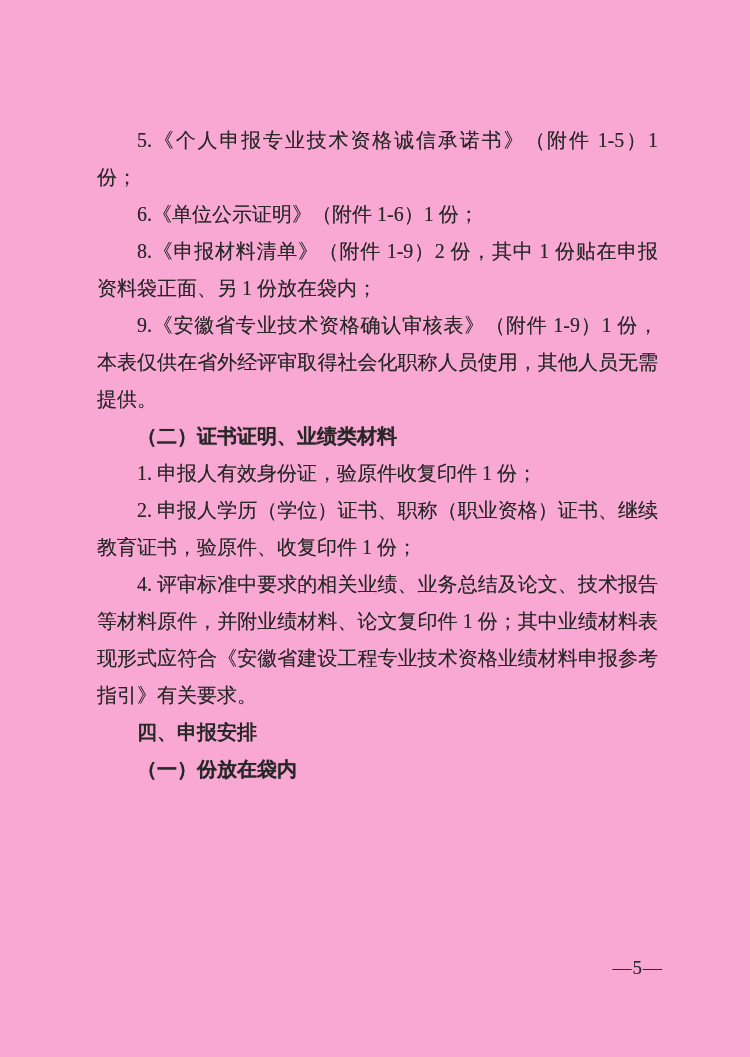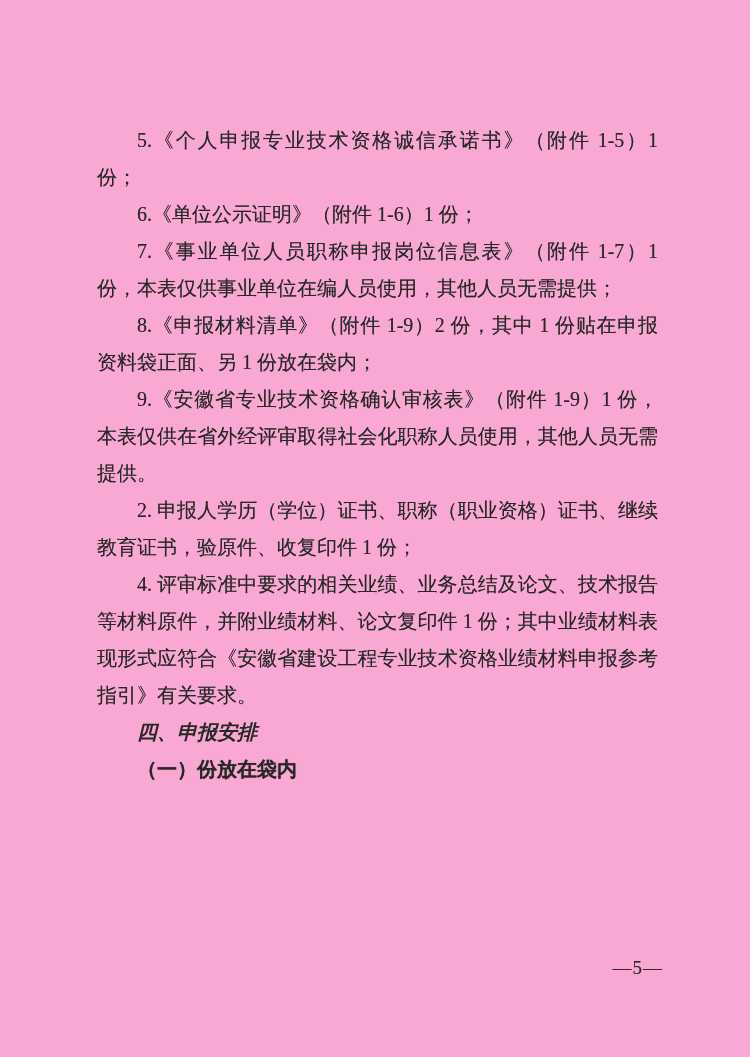--- a/index.html
+++ b/index.html
@@ -32,42 +32,42 @@
     word-break: break-all;
   }
   .heading-kai {
     font-weight: bold;
     text-shadow: 0 0 0.7px rgba(30,30,30,0.7);
   }
   .heading-hei {
     font-family: "Liberation Sans", "DejaVu Sans", sans-serif;
     font-weight: bold;
     text-shadow: none;
-    font-style: italic;
   }
   .page-number {
     position: absolute;
     top: 956px;
     right: 87px;
     font-size: 19px;
     line-height: 24px;
     color: #2b2b2b;
     letter-spacing: 1px;
     text-shadow: 0 0 0.5px rgba(45,45,45,0.5);
   }
 </style>
 </head>
 <body>
 
 <div class="page">
   <div class="content">
     <p class="para">5.《个人申报专业技术资格诚信承诺书》（附件 1-5）1 份；</p>
     <p class="para">6.《单位公示证明》（附件 1-6）1 份；</p>
-    <p class="para">7.《事业单位人员职称申报岗位信息表》（附件 1-7）1 份，本表仅供事业单位在编人员使用，其他人员无需提供；</p>
     <p class="para">8.《申报材料清单》（附件 1-9）2 份，其中 1 份贴在申报资料袋正面、另 1 份放在袋内；</p>
     <p class="para">9.《安徽省专业技术资格确认审核表》（附件 1-9）1 份，本表仅供在省外经评审取得社会化职称人员使用，其他人员无需提供。</p>
+    <p class="para heading-kai">（二）证书证明、业绩类材料</p>
+    <p class="para">1. 申报人有效身份证，验原件收复印件 1 份；</p>
     <p class="para">2. 申报人学历（学位）证书、职称（职业资格）证书、继续教育证书，验原件、收复印件 1 份；</p>
     <p class="para">4. 评审标准中要求的相关业绩、业务总结及论文、技术报告等材料原件，并附业绩材料、论文复印件 1 份；其中业绩材料表现形式应符合《安徽省建设工程专业技术资格业绩材料申报参考指引》有关要求。</p>
     <p class="para heading-hei">四、申报安排</p>
     <p class="para heading-kai">（一）份放在袋内</p>
   </div>
   <div class="page-number">—5—</div>
 </div>
 
 </body></html>

